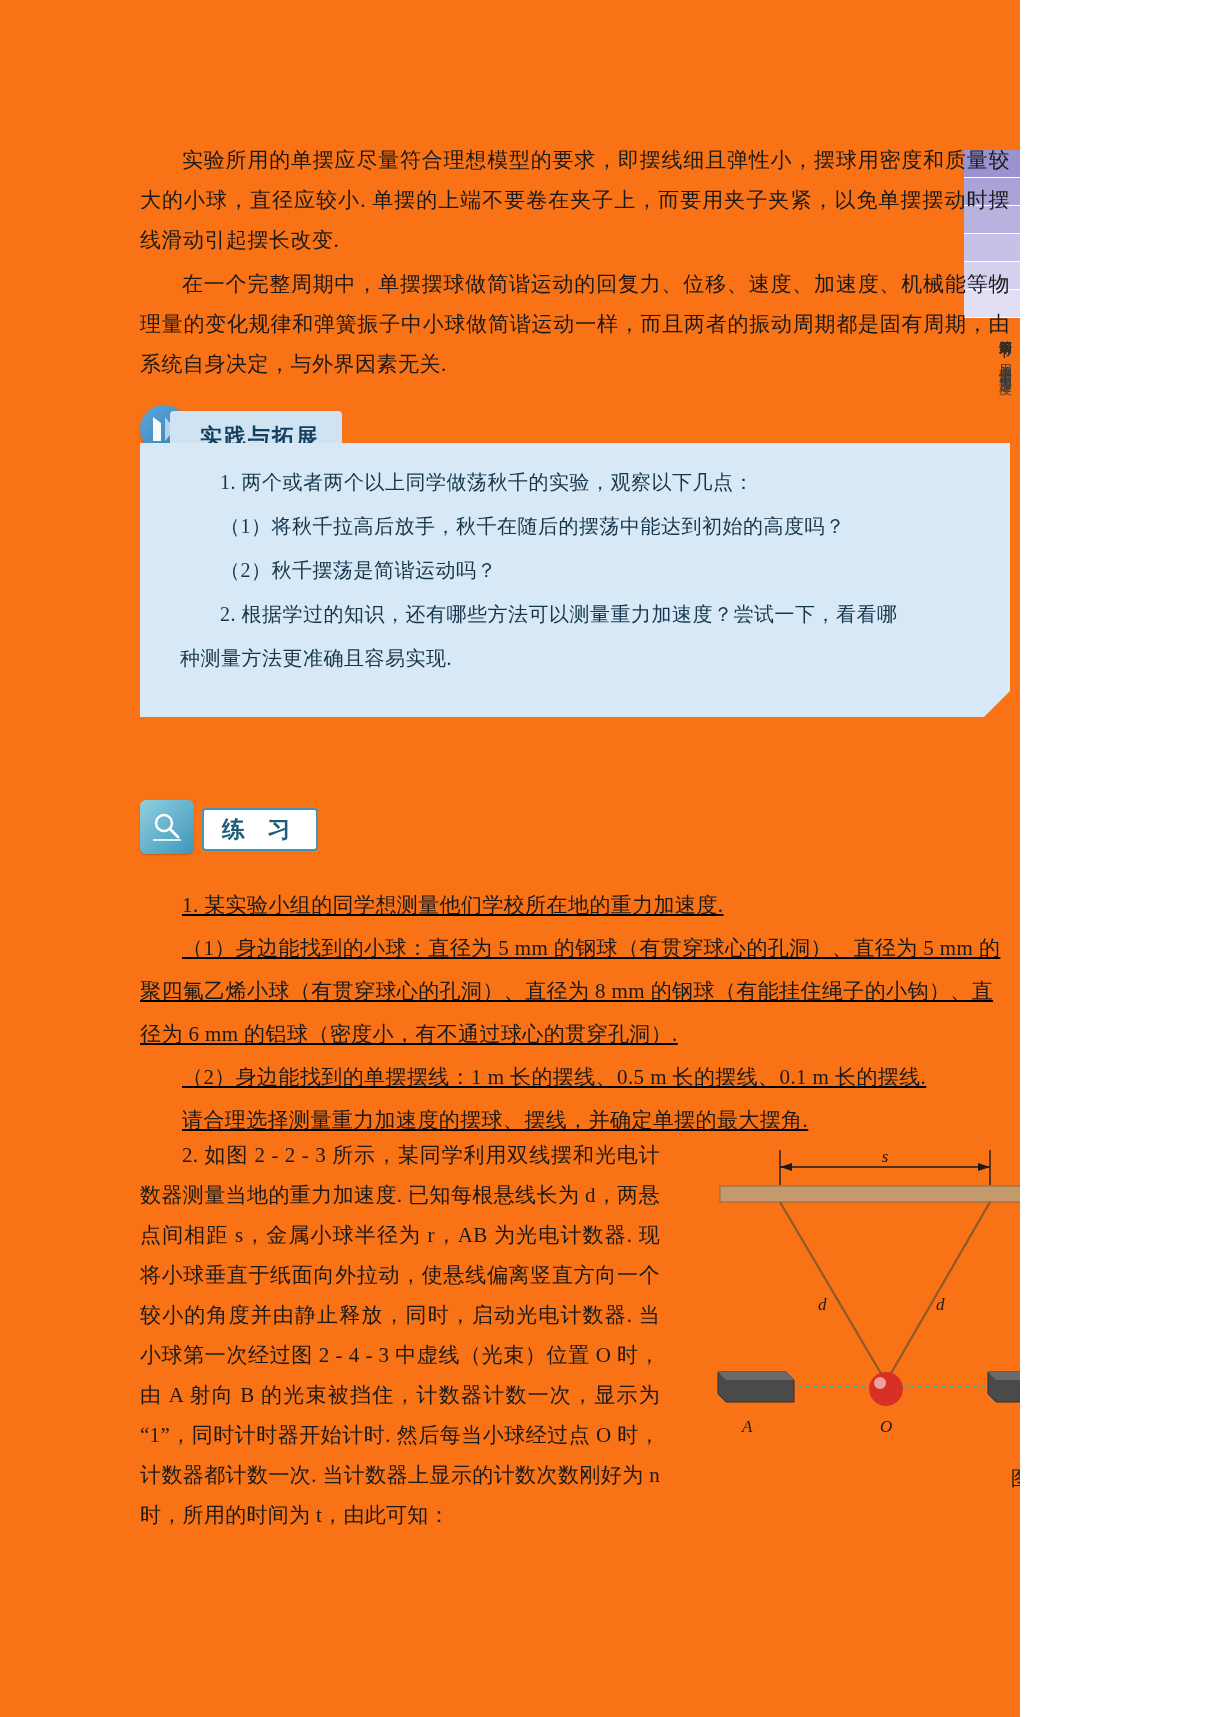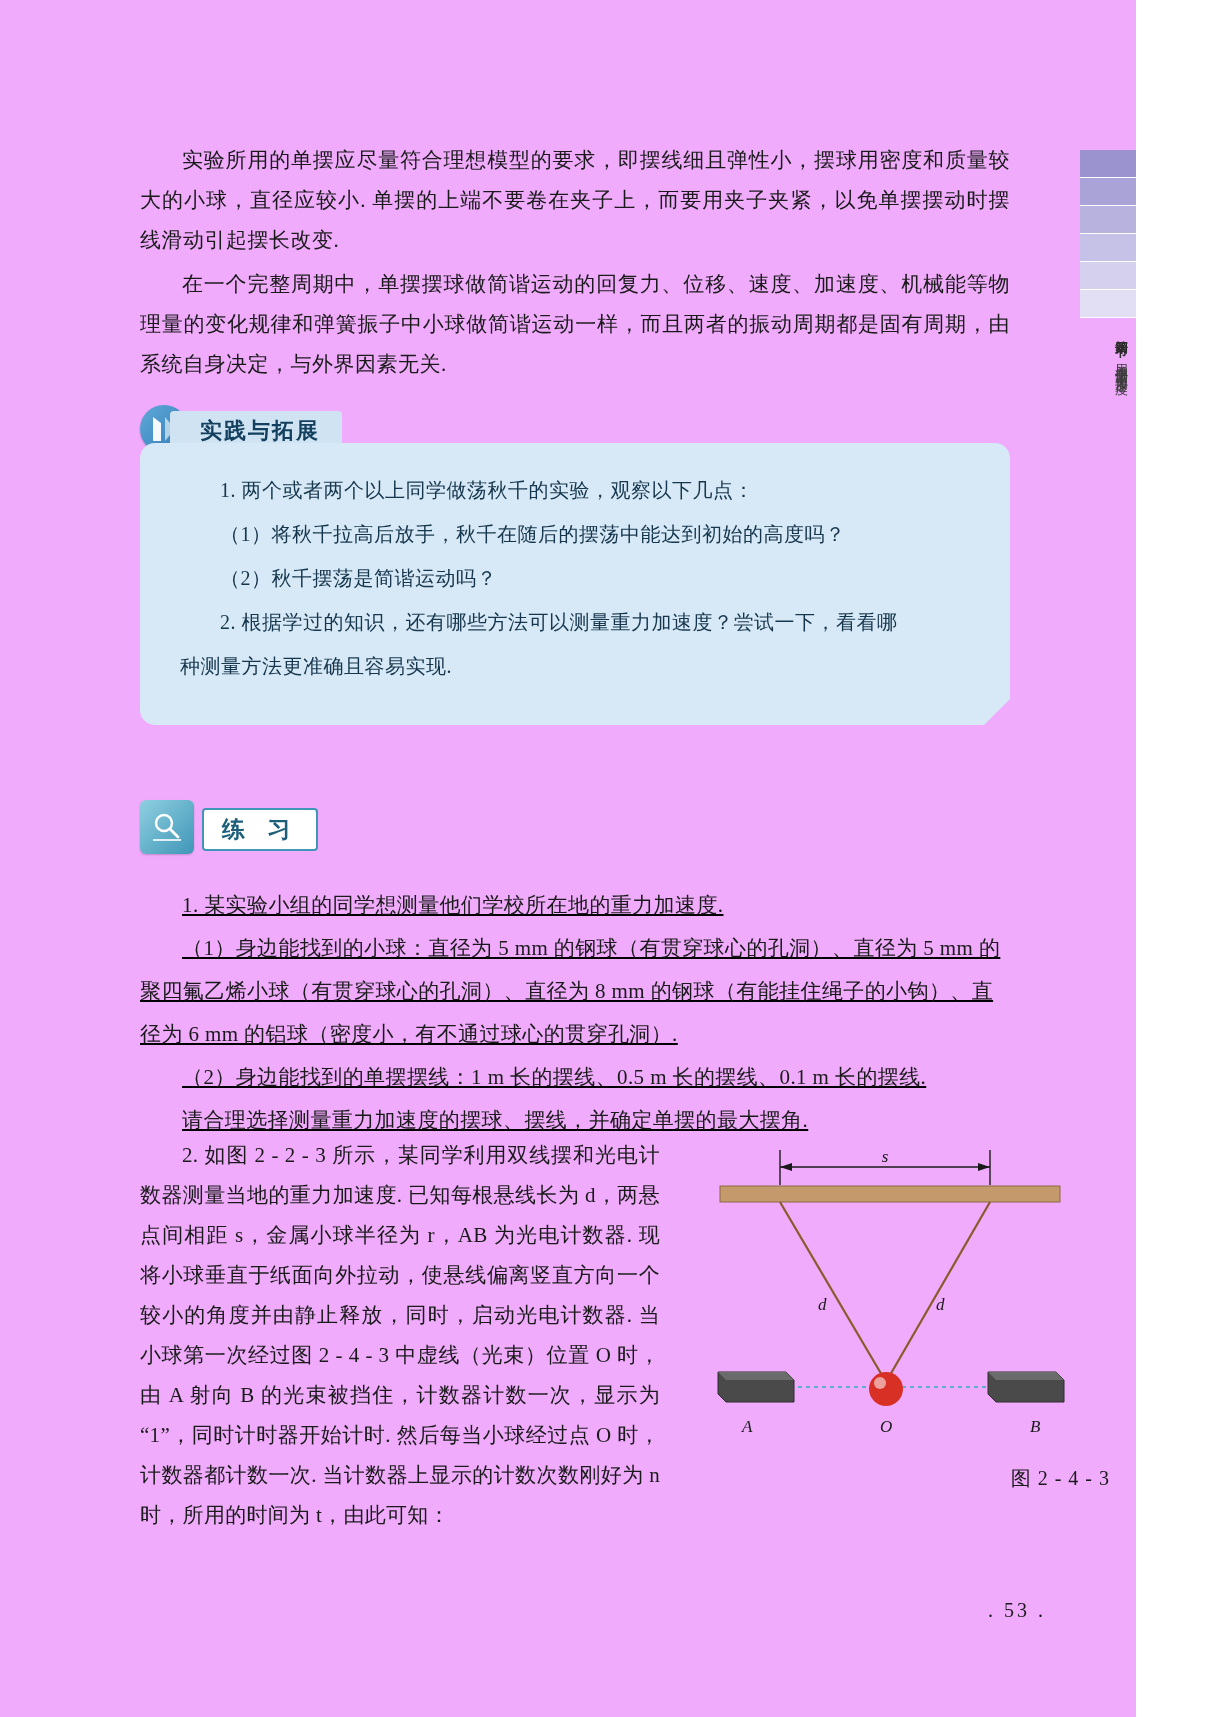--- a/index.html
+++ b/index.html
@@ -2,23 +2,23 @@
 <html><head>
 <meta charset="utf-8">
 <style>
   html, body {
     margin: 0;
     padding: 0;
     background: #ffffff;
   }
   .page {
     position: relative;
-    width: 1136px;
+    width: 1020px;
     height: 1717px;
-    background: #f0abfc;
+    background: #f97316;
     font-family: "Liberation Serif", serif;
     overflow: hidden;
   }
   
   .side-tab {
     position: absolute;
     right: 0;
     top: 150px;
     width: 56px;
     height: 440px;
@@ -91,34 +91,33 @@
     background: linear-gradient(135deg,#5fa8d8,#2f7cb8);
     box-shadow: 0 1px 2px rgba(0,0,0,0.25);
   }
   .badge-circle svg { position:absolute; left:9px; top:9px; }
   .practice-title {
     position: absolute;
     left: 30px;
     top: 6px;
     background: #cfe3f2;
     border-radius: 4px;
-    padding: 5px 22px 5px 30px;
+    padding: 11px 22px 5px 30px;
     font-size: 22px;
     font-weight: bold;
     font-family: "Liberation Sans", sans-serif;
     color: #14405f;
     letter-spacing: 2px;
   }
   .practice-body {
     margin-top: -10px;
     background: #d7e9f6;
-    padding: 28px 40px 34px 40px;
+    padding: 20px 40px 34px 40px;
     position: relative;
     clip-path: polygon(0 0, 100% 0, 100% calc(100% - 26px), calc(100% - 26px) 100%, 0 100%);
-    border-radius: 15px;
   }
   .practice-body p {
     margin: 0 0 6px 0;
     font-size: 20px;
     line-height: 38px;
     color: #16364d;
     text-indent: 2em;
     letter-spacing: 0.5px;
   }
   .practice-body p.noindent { text-indent: 0; }
@@ -320,14 +319,13 @@
       <circle cx="196" cy="249" r="17" fill="#d93025"></circle>
       <circle cx="190" cy="243" r="6" fill="#ffffff" opacity="0.55"></circle>
 
       <text x="52" y="292" font-size="17" font-style="italic" font-family="Liberation Serif, serif" fill="#1a1a1a">A</text>
       <text x="190" y="292" font-size="17" font-style="italic" font-family="Liberation Serif, serif" fill="#1a1a1a">O</text>
       <text x="340" y="292" font-size="17" font-style="italic" font-family="Liberation Serif, serif" fill="#1a1a1a">B</text>
     </svg>
   </div>
   <div class="fig-caption">图 2 - 4 - 3</div>
 
-  <div class="page-number">. 53 .</div>
 </div>
 
 </body></html>

